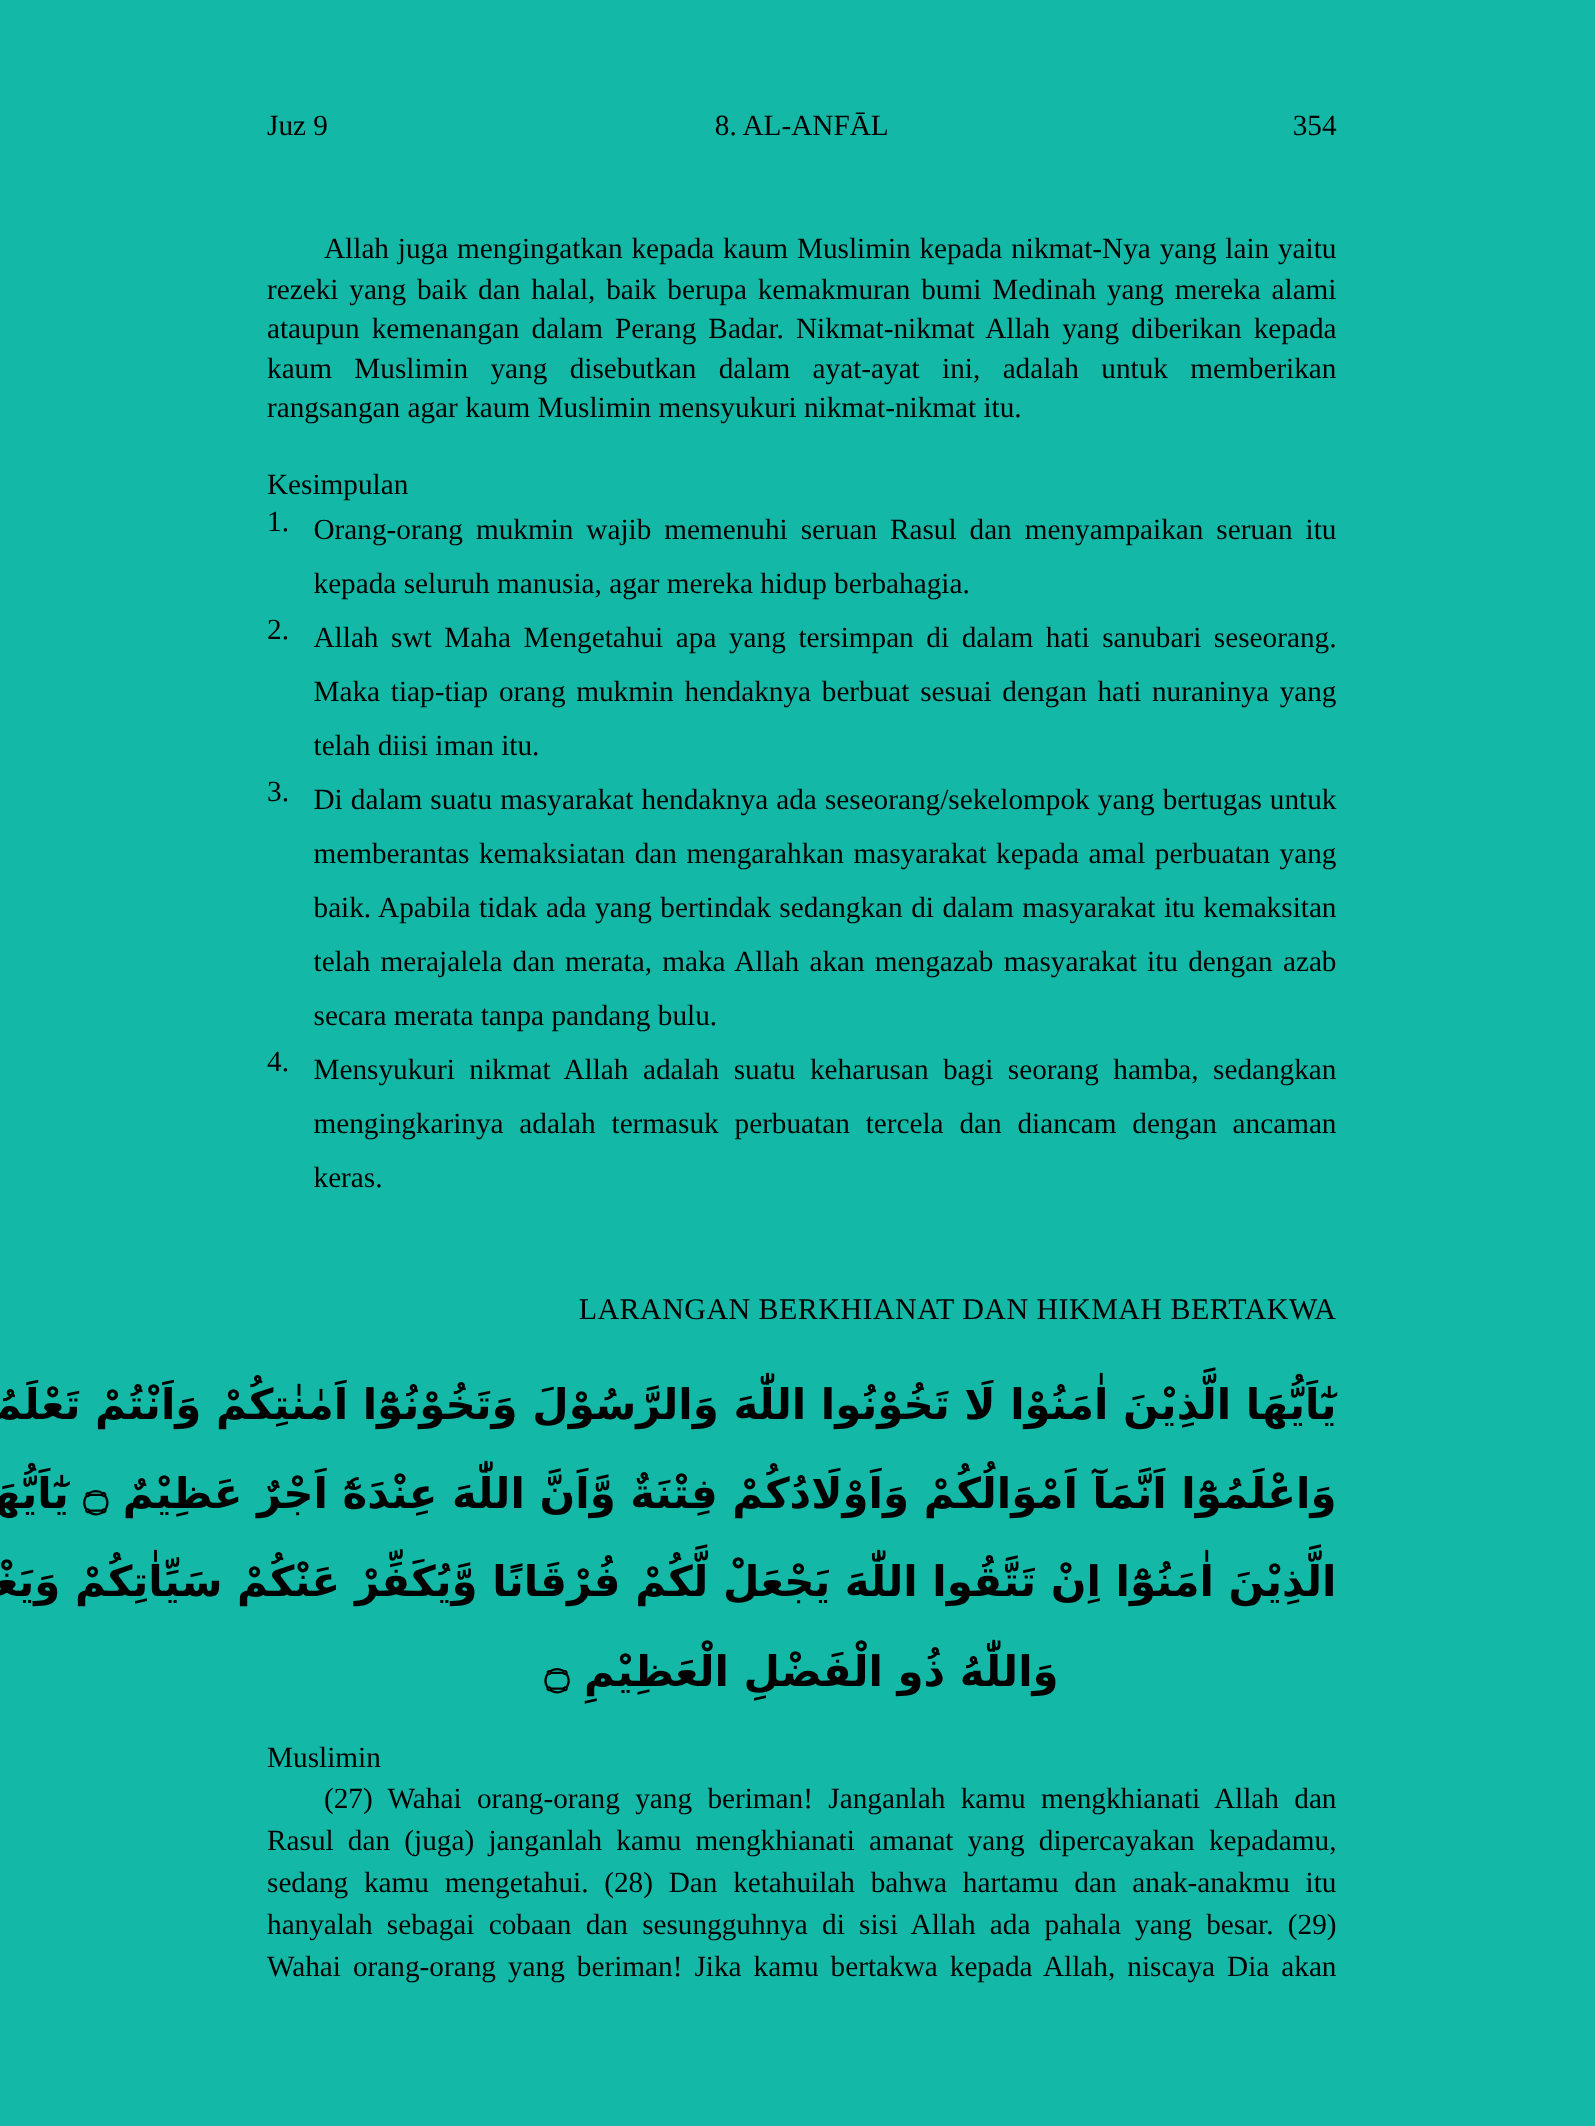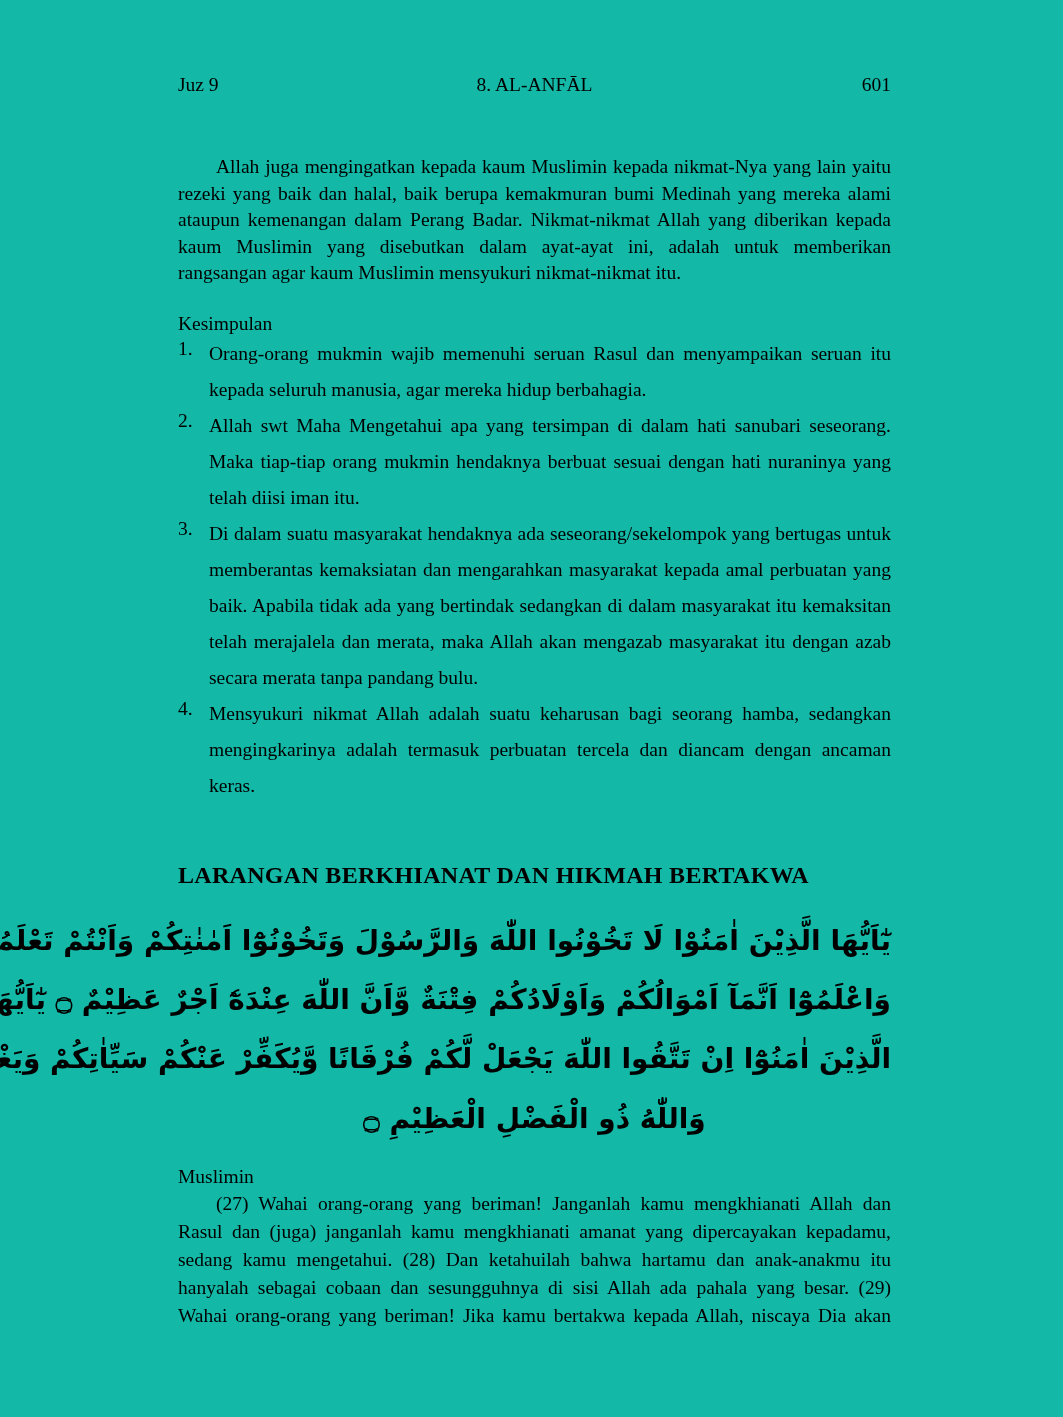--- a/index.html
+++ b/index.html
@@ -51,23 +51,23 @@
     line-height: 26.5px;
   }
   .num-list-item .li-text {
     flex: 1;
     text-align: justify;
     line-height: 36px;
   }
 
   .section-title {
     margin: 58px 0 0 0;
-    font-size: 24px;
-    font-weight: bold;
-    text-align: left;
+    font-size: 20px;
+    font-weight: normal;
+    text-align: right;
     letter-spacing: 0.3px;
   }
 
   .arabic-block {
     margin-top: 22px;
     direction: rtl;
     font-family: "DejaVu Sans", sans-serif;
     font-weight: bold;
     font-size: 28px;
     color: #000000;
@@ -92,21 +92,21 @@
   }
 </style>
 </head>
 <body>
 
 <div class="page">
 
   <div class="running-header">
     <span class="left">Juz 9</span>
     <span class="center">8. AL-ANFĀL</span>
-    <span class="right">601</span>
+    <span class="right">354</span>
   </div>
 
   <p class="body-par first-indent">Allah juga mengingatkan kepada kaum Muslimin kepada nikmat-Nya yang lain yaitu rezeki yang baik dan halal, baik berupa kemakmuran bumi Medinah yang mereka alami ataupun kemenangan dalam Perang Badar. Nikmat-nikmat Allah yang diberikan kepada kaum Muslimin yang disebutkan dalam ayat-ayat ini, adalah untuk memberikan rangsangan agar kaum Muslimin mensyukuri nikmat-nikmat itu.</p>
 
   <h3 class="sub-heading">Kesimpulan</h3>
 
   <div class="num-list">
     <div class="num-list-item">
       <span class="num">1.</span>
       <div class="li-text">Orang-orang mukmin wajib memenuhi seruan Rasul dan menyampaikan seruan itu kepada seluruh manusia, agar mereka hidup berbahagia.</div>

